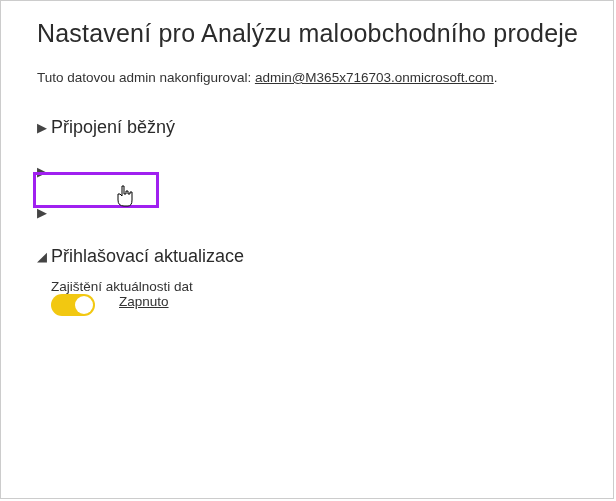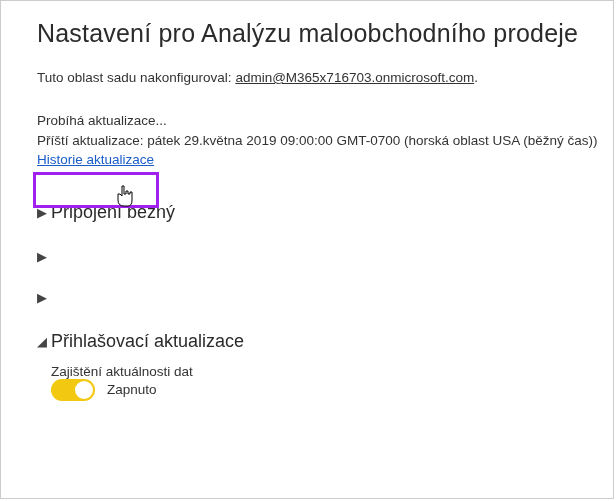--- a/index.html
+++ b/index.html
@@ -90,22 +90,23 @@
   .sub {
     margin-left: 14px;
     margin-top: 6px;
   }
   .sub-label {
     font-size: 13.5px;
     color: #333;
   }
   .toggle-row {
     display: flex;
-    align-items: center;
-    gap: 12px;
+    align-items: flex-start;
+    gap: 24px;
+    text-decoration: underline;
   }
   .toggle {
     width: 44px;
     height: 22px;
     border-radius: 11px;
     background: #f2c811;
     position: relative;
     cursor: pointer;
   }
   .toggle .knob {
@@ -123,28 +124,23 @@
   }
 </style>
 </head>
 <body>
 
 <div class="frame">
 
   <h1 class="title">Nastavení pro Analýzu maloobchodního prodeje</h1>
 
   <div class="config-line">
-    <span>Tuto oblast sadu nakonfiguroval: </span><a class="admin-link">admin@M365x716703.onmicrosoft.com</a><span>.</span>
+    <span>Tuto datovou admin nakonfiguroval: </span><a class="admin-link">admin@M365x716703.onmicrosoft.com</a><span>.</span>
   </div>
 
-  <div class="status-block">
-    <div>Probíhá aktualizace...</div>
-    <div>Příští aktualizace: pátek 29.května 2019 09:00:00 GMT-0700 (horská oblast USA (běžný čas))</div>
-    <a class="history-link">Historie aktualizace</a>
-  </div>
 
   <div class="sections">
 
     <div class="section">
       <span class="caret">▶</span>
       <span>Připojení běžný</span>
     </div>
 
     <div class="section">
       <span class="caret">▶</span>

